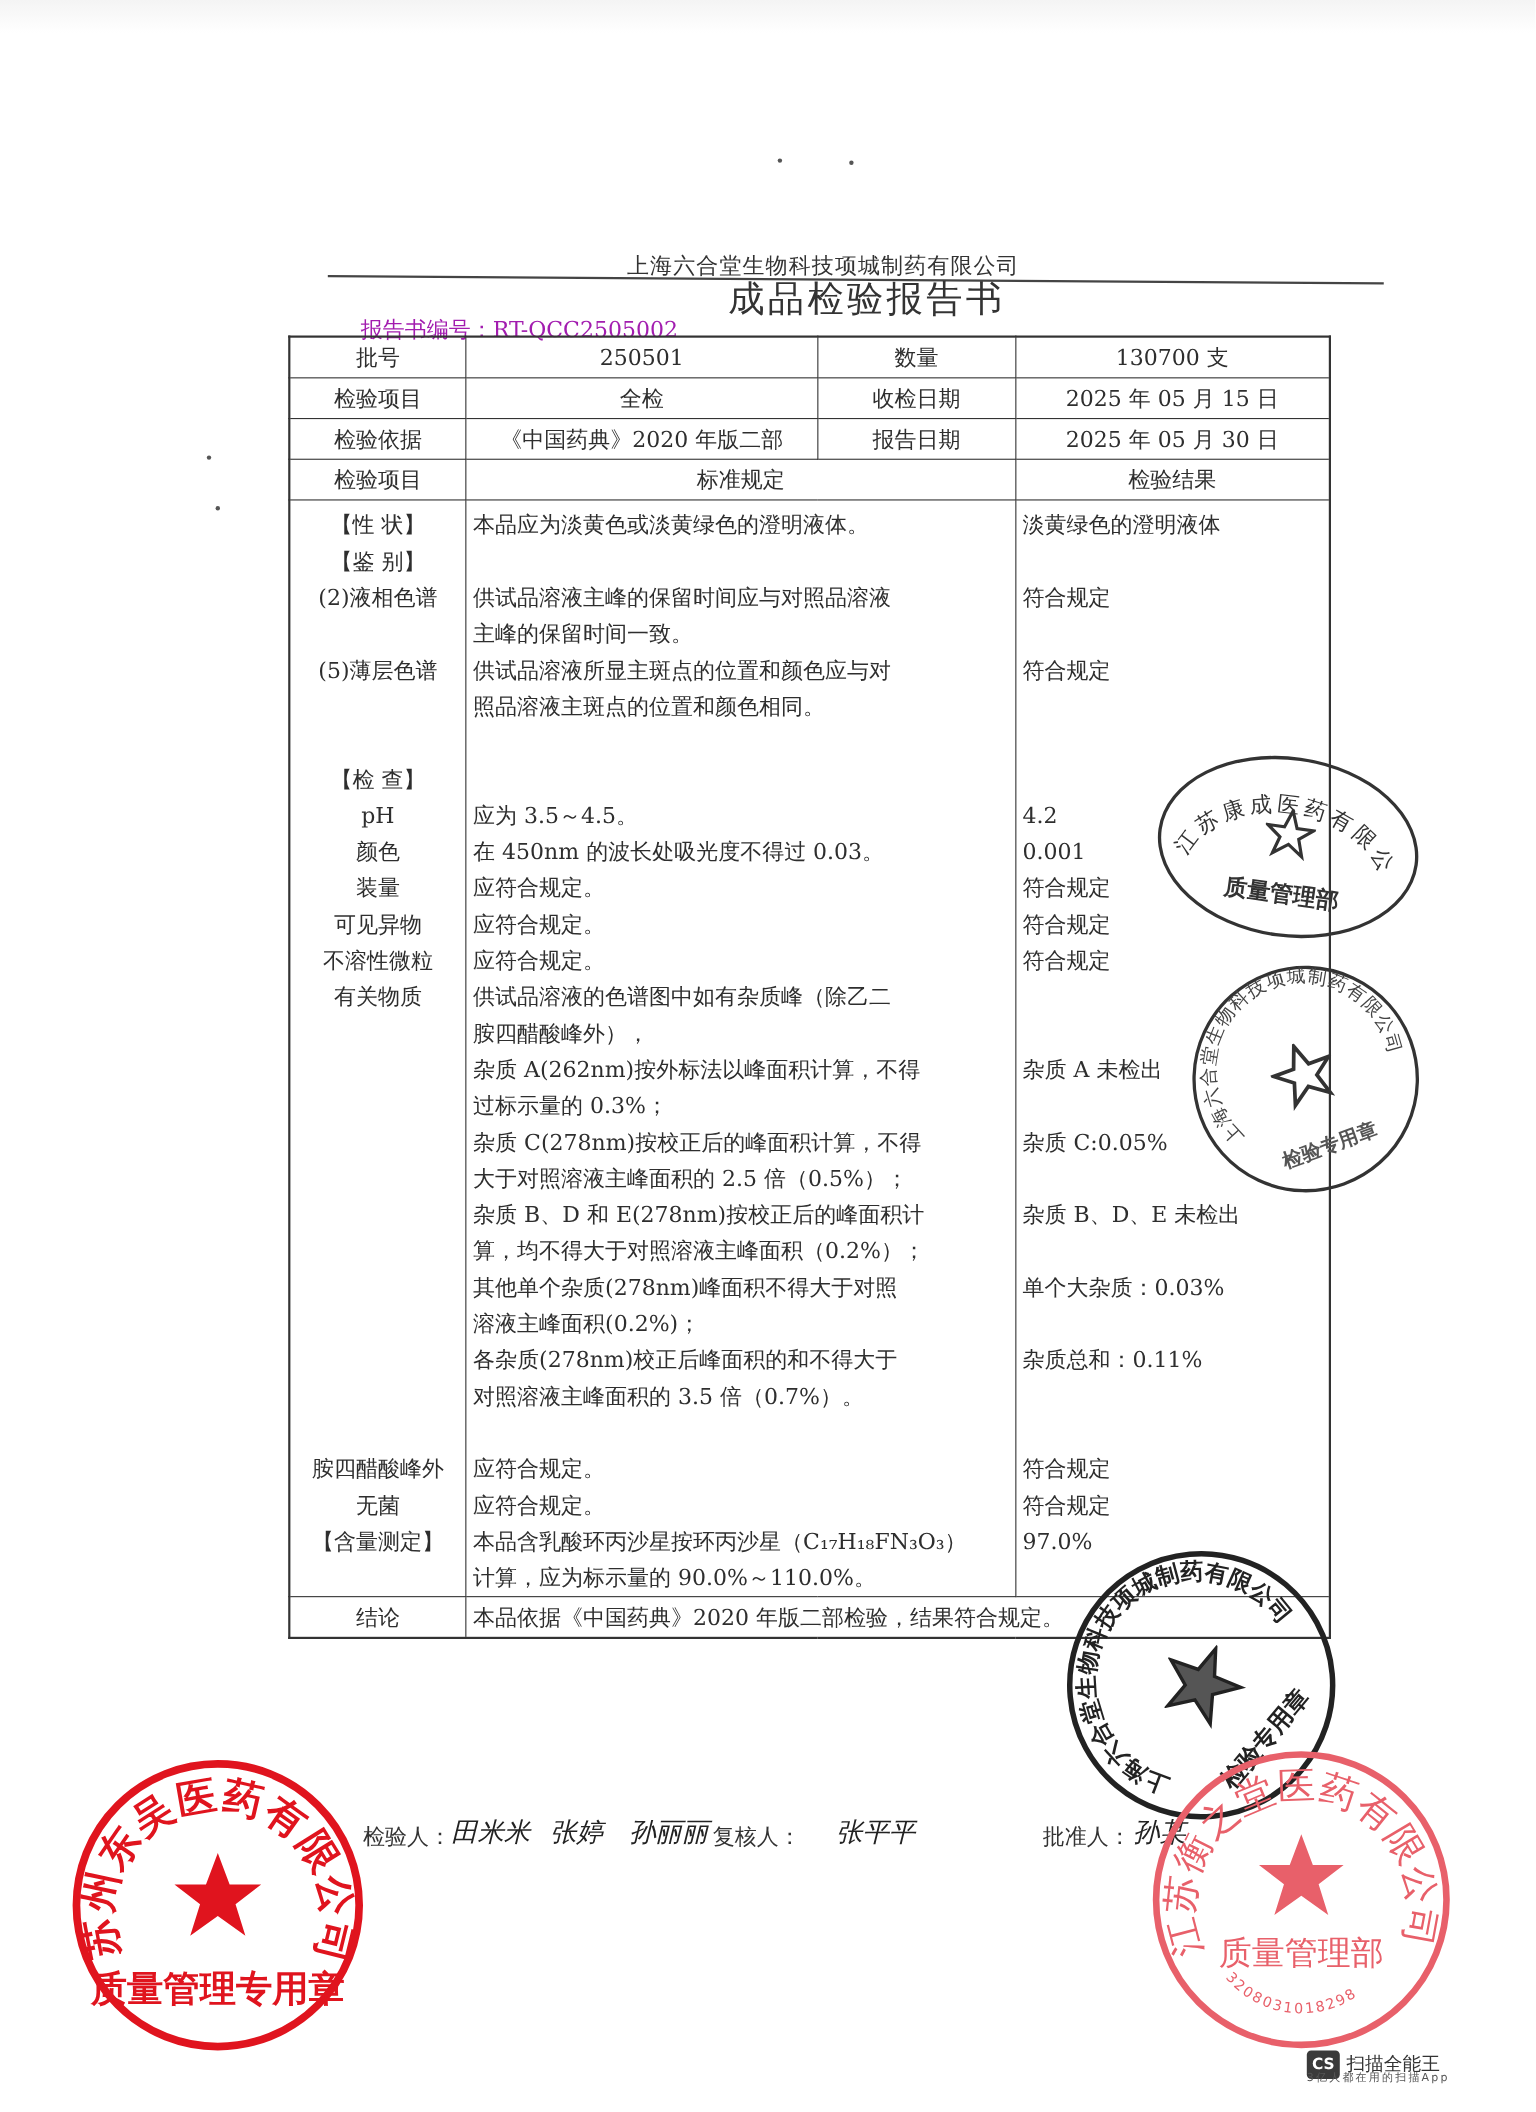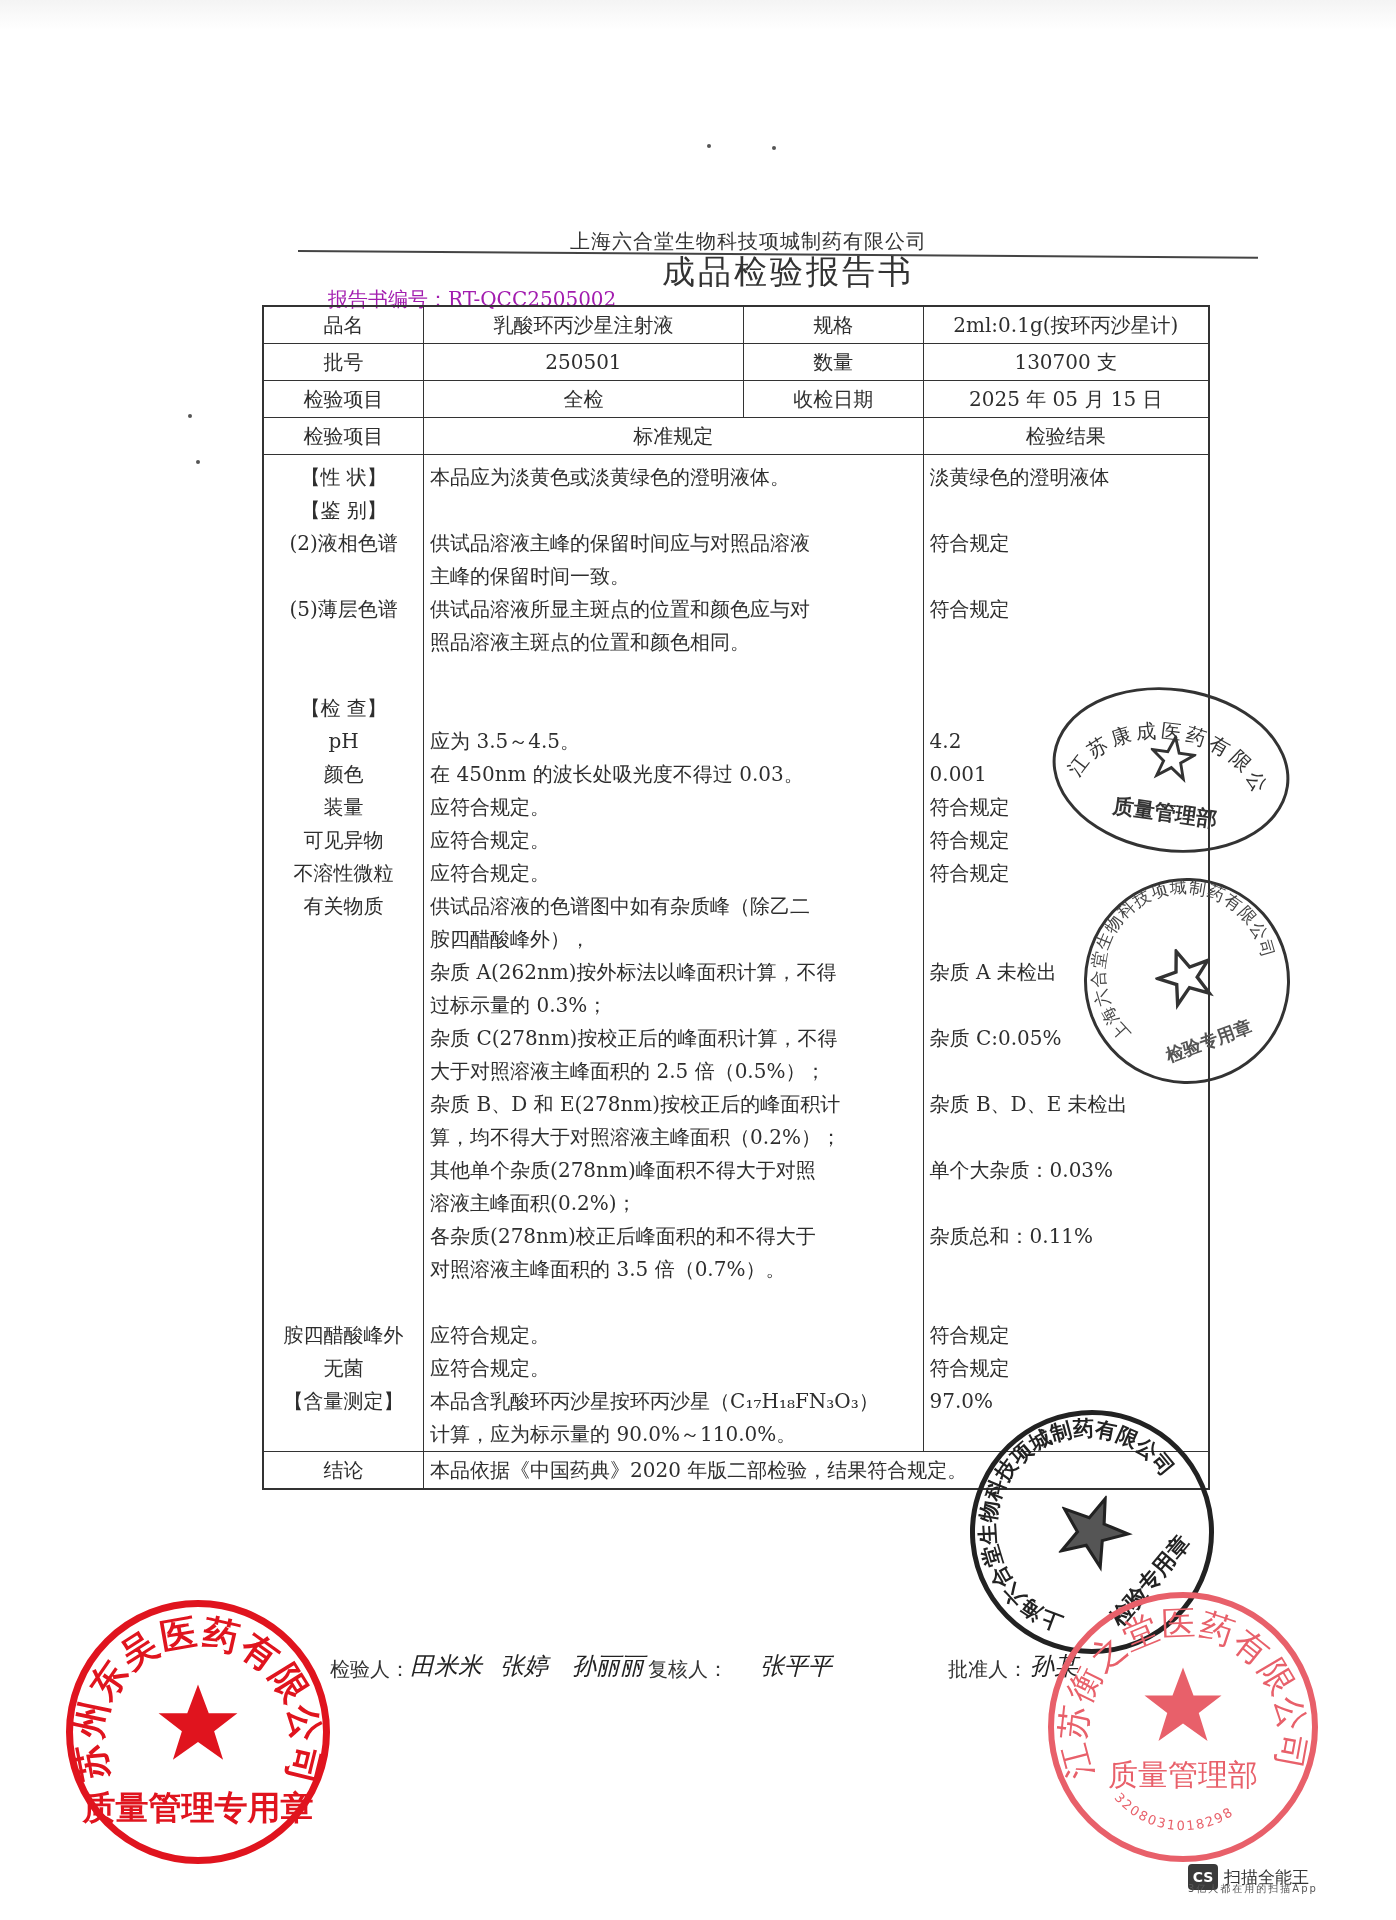--- a/index.html
+++ b/index.html
@@ -79,37 +79,37 @@
 </div>
 
 <table class="sheet">
   <colgroup>
     <col style="width:161px">
       <col style="width:320px">
       <col style="width:180px">
       <col style="width:287px">
   </colgroup>
   <tbody>
-      <tr class="hdr">
-    <td class="c">品名</td>
-    <td class="c">乳酸环丙沙星注射液</td>
-    <td class="c">规格</td>
-    <td class="c">2ml:0.1g(按环丙沙星计)</td>
-  </tr>
   <tr class="hdr">
     <td class="c">批号</td>
     <td class="c">250501</td>
     <td class="c">数量</td>
     <td class="c">130700 支</td>
   </tr>
   <tr class="hdr">
     <td class="c">检验项目</td>
     <td class="c">全检</td>
     <td class="c">收检日期</td>
     <td class="c">2025 年 05 月 15 日</td>
+  </tr>
+  <tr class="hdr">
+    <td class="c">检验依据</td>
+    <td class="c">《中国药典》2020 年版二部</td>
+    <td class="c">报告日期</td>
+    <td class="c">2025 年 05 月 30 日</td>
   </tr>
   <tr class="hdr">
     <td class="c">检验项目</td>
     <td class="c" colspan="2">标准规定</td>
     <td class="c">检验结果</td>
   </tr>
   <tr>
     <td class="body-left">
       <span class="line">【性 状】</span>
       <span class="line">【鉴 别】</span>

